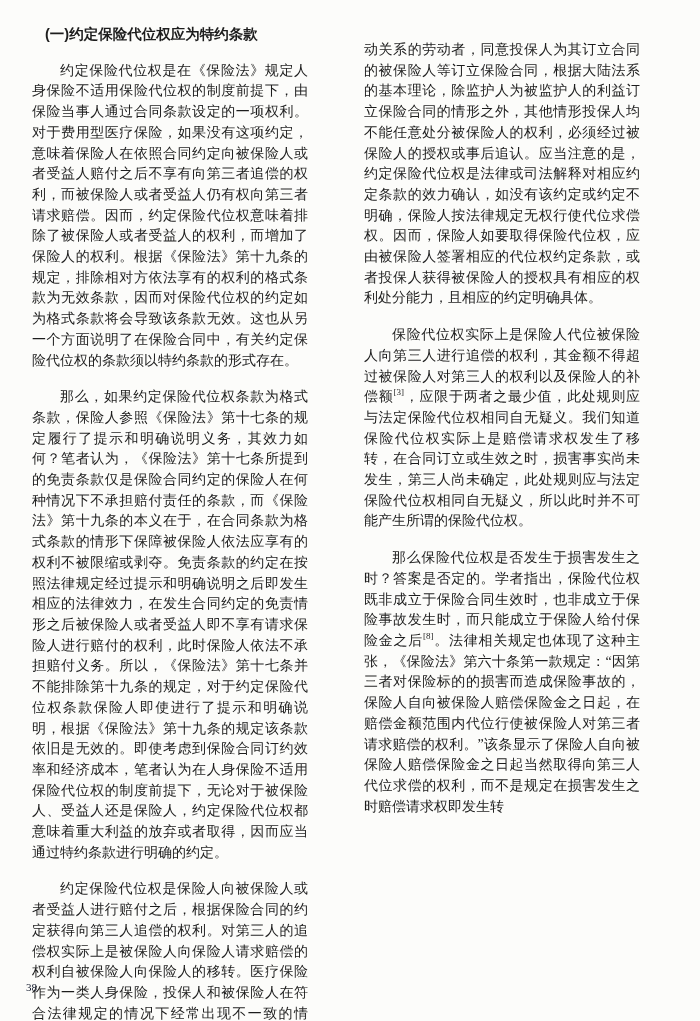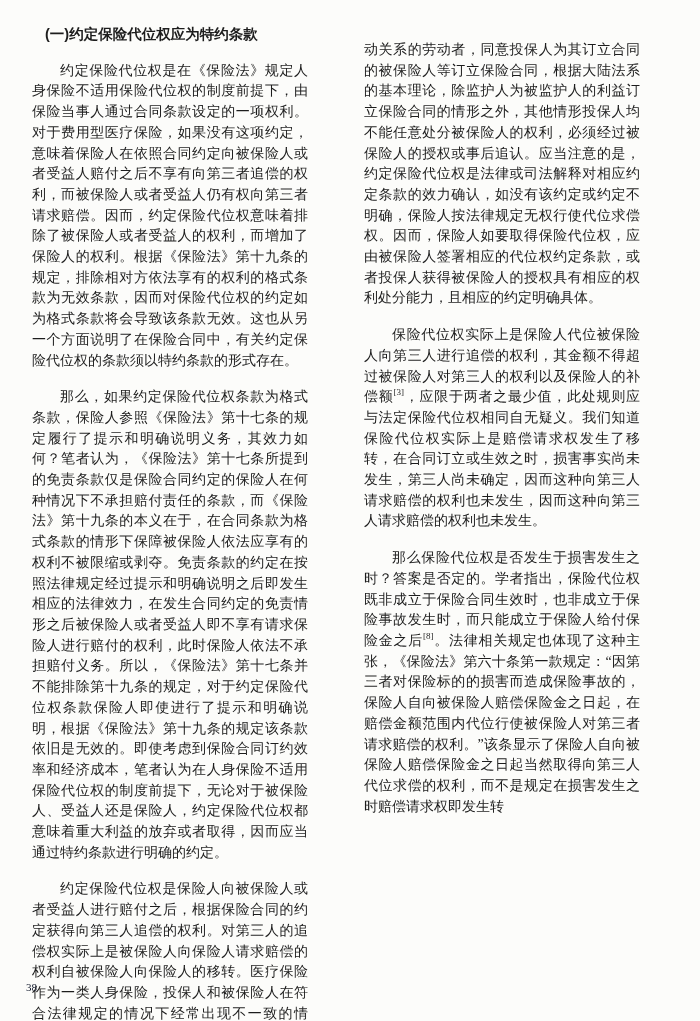--- a/index.html
+++ b/index.html
@@ -69,21 +69,21 @@
     <div class="col">
       <h3 class="sec-heading">(一)约定保险代位权应为特约条款</h3>
       <p>约定保险代位权是在《保险法》规定人身保险不适用保险代位权的制度前提下，由保险当事人通过合同条款设定的一项权利。对于费用型医疗保险，如果没有这项约定，意味着保险人在依照合同约定向被保险人或者受益人赔付之后不享有向第三者追偿的权利，而被保险人或者受益人仍有权向第三者请求赔偿。因而，约定保险代位权意味着排除了被保险人或者受益人的权利，而增加了保险人的权利。根据《保险法》第十九条的规定，排除相对方依法享有的权利的格式条款为无效条款，因而对保险代位权的约定如为格式条款将会导致该条款无效。这也从另一个方面说明了在保险合同中，有关约定保险代位权的条款须以特约条款的形式存在。</p>
       <p>那么，如果约定保险代位权条款为格式条款，保险人参照《保险法》第十七条的规定履行了提示和明确说明义务，其效力如何？笔者认为，《保险法》第十七条所提到的免责条款仅是保险合同约定的保险人在何种情况下不承担赔付责任的条款，而《保险法》第十九条的本义在于，在合同条款为格式条款的情形下保障被保险人依法应享有的权利不被限缩或剥夺。免责条款的约定在按照法律规定经过提示和明确说明之后即发生相应的法律效力，在发生合同约定的免责情形之后被保险人或者受益人即不享有请求保险人进行赔付的权利，此时保险人依法不承担赔付义务。所以，《保险法》第十七条并不能排除第十九条的规定，对于约定保险代位权条款保险人即使进行了提示和明确说明，根据《保险法》第十九条的规定该条款依旧是无效的。即使考虑到保险合同订约效率和经济成本，笔者认为在人身保险不适用保险代位权的制度前提下，无论对于被保险人、受益人还是保险人，约定保险代位权都意味着重大利益的放弃或者取得，因而应当通过特约条款进行明确的约定。</p>
       <p>约定保险代位权是保险人向被保险人或者受益人进行赔付之后，根据保险合同的约定获得向第三人追偿的权利。对第三人的追偿权实际上是被保险人向保险人请求赔偿的权利自被保险人向保险人的移转。医疗保险作为一类人身保险，投保人和被保险人在符合法律规定的情况下经常出现不一致的情形，那么在这种情形下，作为保险合同签约人的投保人能否自由处分被保险人对第三人的请求权？根据《保险法》第三十一条规定，投保人可对本人、配偶、子女、父母，与投保人有抚养、赡养或者扶养关系的家庭其他成员、近亲属，与投保人有劳</p>
     </div>
 
     <div class="col">
       <p class="continuation">动关系的劳动者，同意投保人为其订立合同的被保险人等订立保险合同，根据大陆法系的基本理论，除监护人为被监护人的利益订立保险合同的情形之外，其他情形投保人均不能任意处分被保险人的权利，必须经过被保险人的授权或事后追认。应当注意的是，约定保险代位权是法律或司法解释对相应约定条款的效力确认，如没有该约定或约定不明确，保险人按法律规定无权行使代位求偿权。因而，保险人如要取得保险代位权，应由被保险人签署相应的代位权约定条款，或者投保人获得被保险人的授权具有相应的权利处分能力，且相应的约定明确具体。</p>
       <p>
-        <span>保险代位权实际上是保险人代位被保险人向第三人进行追偿的权利，其金额不得超过被保险人对第三人的权利以及保险人的补偿额</span><sup class="footnote">[3]</sup><span>，应限于两者之最少值，此处规则应与法定保险代位权相同自无疑义。我们知道保险代位权实际上是赔偿请求权发生了移转，在合同订立或生效之时，损害事实尚未发生，第三人尚未确定，因而这种向第三人请求赔偿的权利也未发生，因而这种向第三人请求赔偿的权利也未发生。</span>
+        <span>保险代位权实际上是保险人代位被保险人向第三人进行追偿的权利，其金额不得超过被保险人对第三人的权利以及保险人的补偿额</span><sup class="footnote">[3]</sup><span>，应限于两者之最少值，此处规则应与法定保险代位权相同自无疑义。我们知道保险代位权实际上是赔偿请求权发生了移转，在合同订立或生效之时，损害事实尚未发生，第三人尚未确定，此处规则应与法定保险代位权相同自无疑义，所以此时并不可能产生所谓的保险代位权。</span>
       </p>
       <p>
         <span>那么保险代位权是否发生于损害发生之时？答案是否定的。学者指出，保险代位权既非成立于保险合同生效时，也非成立于保险事故发生时，而只能成立于保险人给付保险金之后</span><sup class="footnote">[8]</sup><span>。法律相关规定也体现了这种主张，《保险法》第六十条第一款规定：“因第三者对保险标的的损害而造成保险事故的，保险人自向被保险人赔偿保险金之日起，在赔偿金额范围内代位行使被保险人对第三者请求赔偿的权利。”该条显示了保险人自向被保险人赔偿保险金之日起当然取得向第三人代位求偿的权利，而不是规定在损害发生之时赔偿请求权即发生转</span>
       </p>
     </div>
 
   </div>
 
   <div class="page-number">38</div>
 </div>

